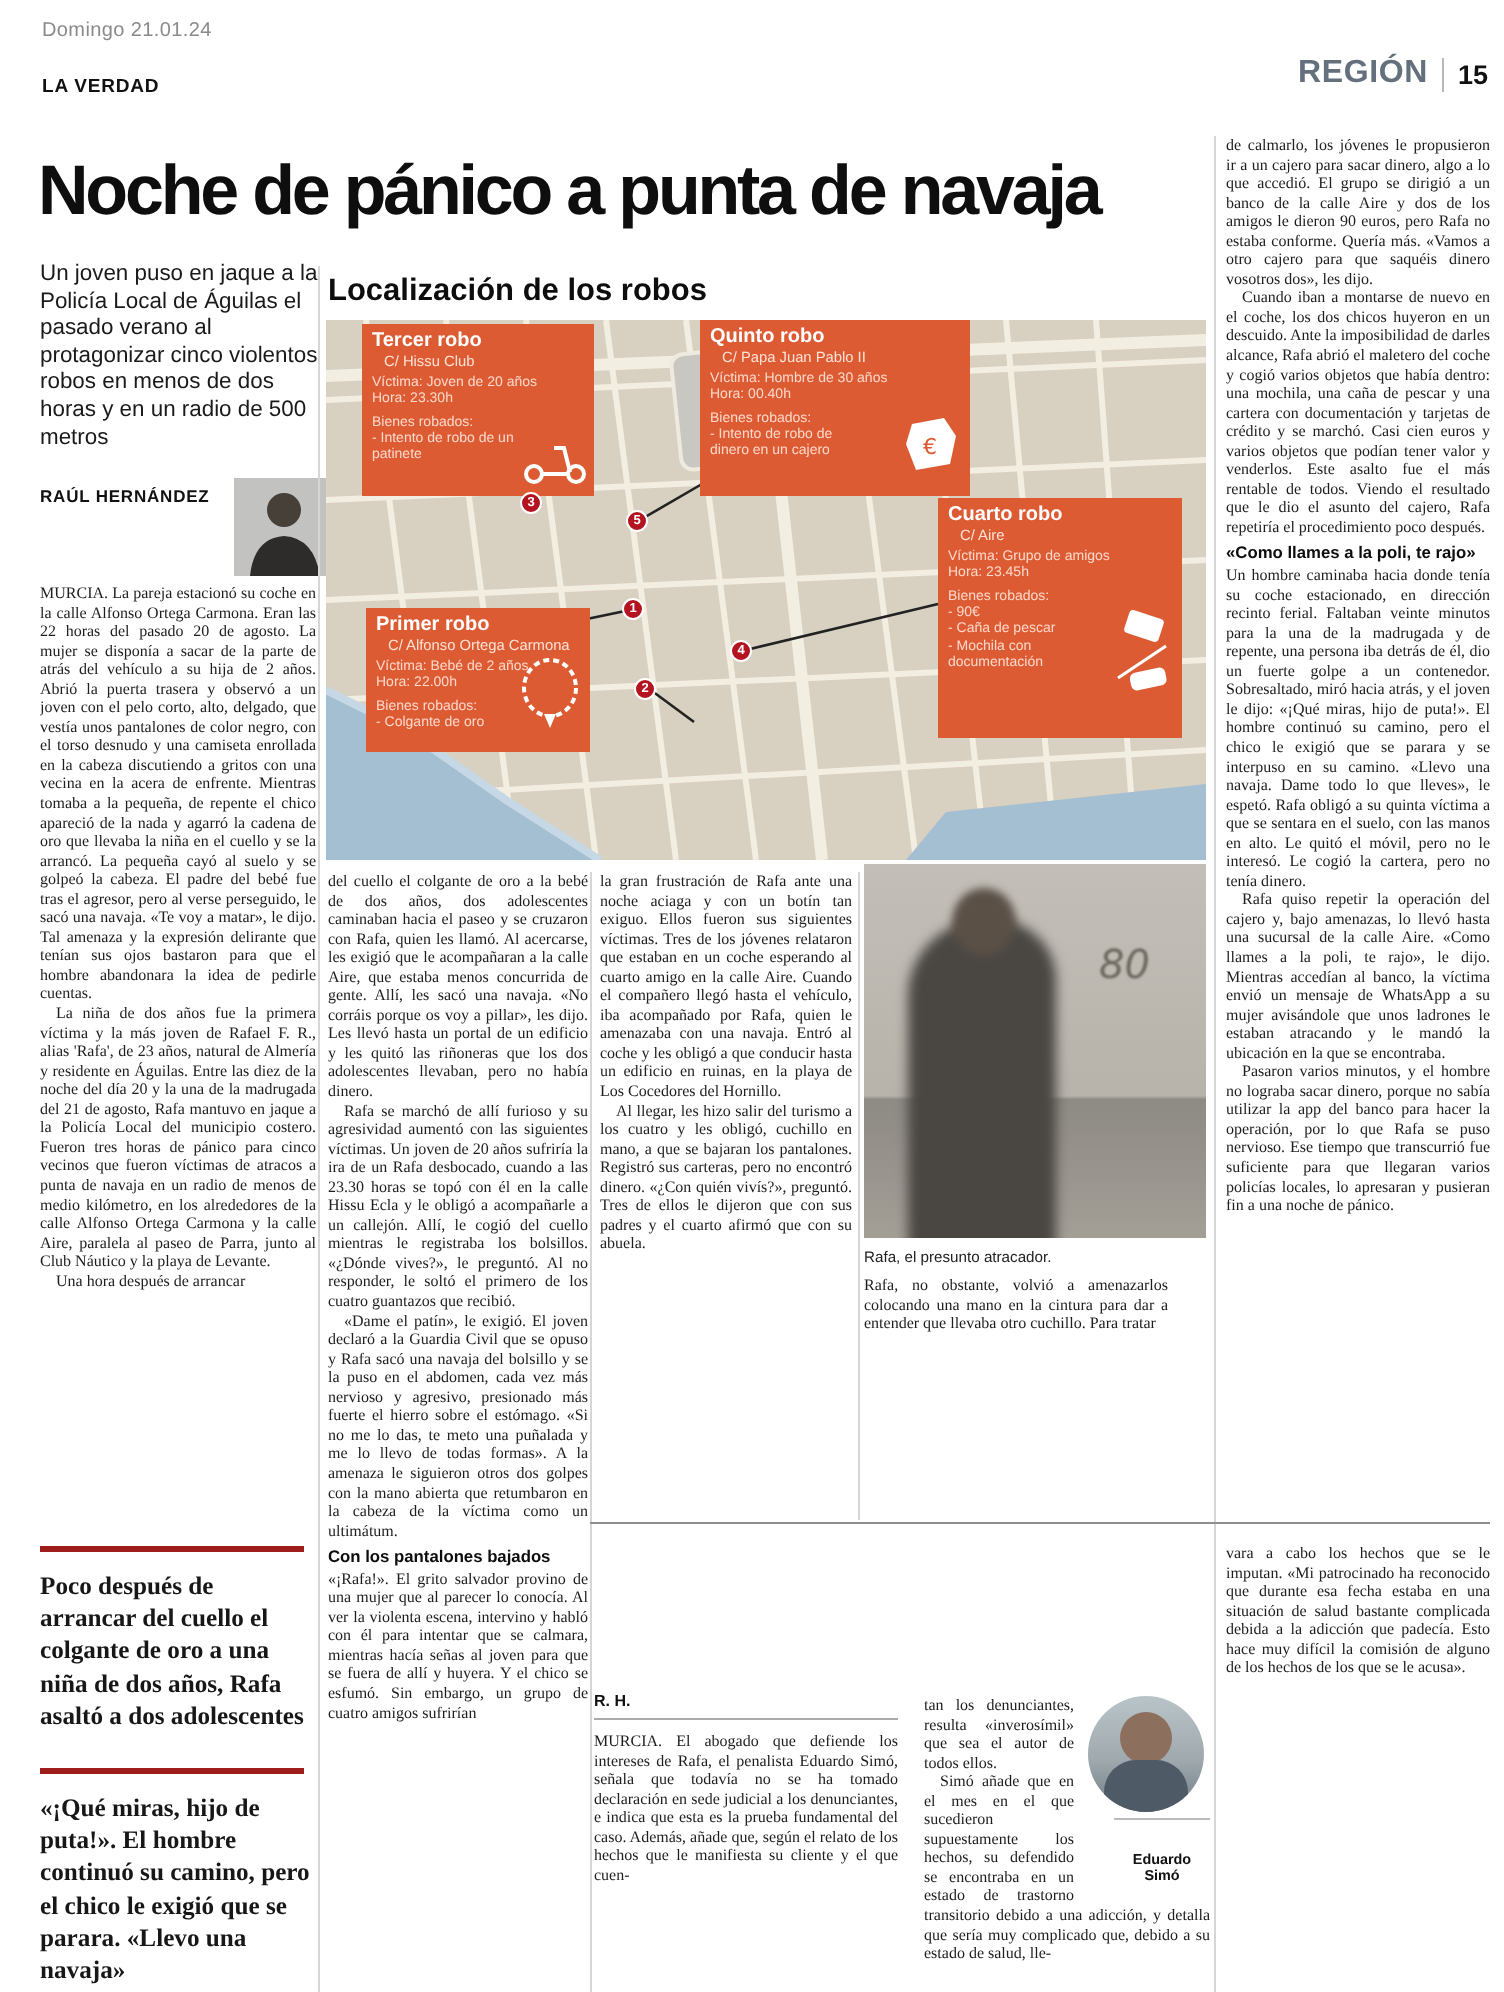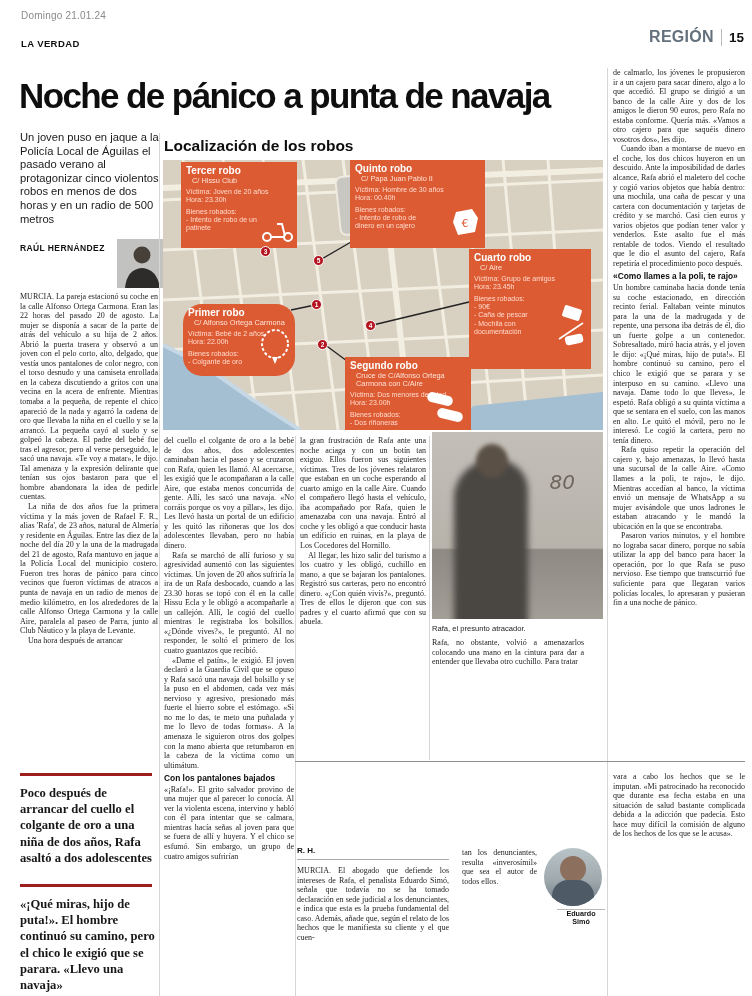--- a/index.html
+++ b/index.html
@@ -62,21 +62,21 @@
   .sb-headline{position:absolute;left:316px;top:780px;width:292px;font-family:"Liberation Sans",sans-serif;
                font-size:20.5px;line-height:24.5px;color:#2c2c2c;letter-spacing:-.3px;}
   .sb-byline{position:absolute;left:297px;top:846px;width:152px;font-family:"Liberation Sans",sans-serif;
              font-size:8px;font-weight:bold;color:#111;border-bottom:1px solid #aaa;padding-bottom:4px;}
   .simo-wrap{float:right;width:64px;margin:0 0 2px 4px;text-align:center;}
   .simo-photo{width:58px;height:58px;border-radius:50%;margin:0 auto;overflow:hidden;position:relative;
               background:linear-gradient(180deg,#b9c4c9 0%,#9fa9ae 55%,#6f7d85 100%);}
   .simo-head{position:absolute;left:16px;top:8px;width:26px;height:26px;background:#8c6f5c;border-radius:50%;}
   .simo-body{position:absolute;left:8px;top:32px;width:42px;height:30px;background:#4e5a66;border-radius:16px 16px 0 0;}
   .simo-caption{font-family:"Liberation Sans",sans-serif;font-size:7.2px;font-weight:bold;color:#111;
-                line-height:8.2px;margin-top:3px;border-top:1px solid #bbb;padding-top:0;margin-left:16px;}
+                line-height:8.2px;margin-top:3px;border-top:1px solid #bbb;padding-top:16px;margin-left:16px;}
 </style>
 </head>
 <body>
 
 <div id="page">
 
   <div class="hdr-date">Domingo 21.01.24</div>
   <div class="hdr-paper">LA VERDAD</div>
   <div class="hdr-right">
     <span class="hdr-section">REGIÓN</span>
@@ -168,45 +168,33 @@
         <div class="robo-good">- 90€</div>
         <div class="robo-good">- Caña de pescar</div>
         <div class="robo-good" style="width:72px;">- Mochila con documentación</div>
         <svg class="icon" style="right:4px;bottom:22px;" width="30" height="42" viewBox="0 0 30 42">
           <rect x="6" y="2" width="18" height="12" rx="2" fill="#fff" transform="rotate(18 15 8)"></rect>
           <path d="M2,34 L26,18" stroke="#fff" stroke-width="1.6"></path>
           <rect x="8" y="30" width="18" height="9" rx="3" fill="#fff" transform="rotate(-12 17 34)"></rect>
         </svg>
       </div>
 
-      <div class="robo" style="left:20px;top:144px;width:112px;height:72px;border-radius:19px;">
+      <div class="robo" style="left:20px;top:144px;width:112px;height:72px;">
         <div class="robo-name">Primer robo</div>
         <div class="robo-street">C/ Alfonso Ortega Carmona</div>
         <div class="robo-victim">Víctima: Bebé de 2 años</div>
         <div class="robo-time">Hora: 22.00h</div>
         <div class="robo-goods-label">Bienes robados:</div>
         <div class="robo-good">- Colgante de oro</div>
         <svg class="icon" style="right:3px;bottom:8px;" width="34" height="40" viewBox="0 0 34 40">
           <ellipse cx="17" cy="16" rx="13" ry="14" fill="none" stroke="#fff" stroke-width="2" stroke-dasharray="3 2"></ellipse>
           <path d="M14,29 L20,29 L17,36 Z" fill="#fff"></path>
         </svg>
       </div>
 
-      <div class="robo" style="left:182px;top:197px;width:126px;height:73px;">
-        <div class="robo-name">Segundo robo</div>
-        <div class="robo-street">Cruce de C/Alfonso Ortega Carmona con C/Aire</div>
-        <div class="robo-victim">Víctima: Dos menores de edad</div>
-        <div class="robo-time">Hora: 23.00h</div>
-        <div class="robo-goods-label">Bienes robados:</div>
-        <div class="robo-good" style="width:62px;">- Dos riñoneras</div>
-        <svg class="icon" style="right:4px;bottom:4px;" width="46" height="34" viewBox="0 0 46 34">
-          <rect x="6" y="2" width="26" height="10" rx="5" fill="#fff" transform="rotate(14 19 7)"></rect>
-          <rect x="16" y="18" width="26" height="10" rx="5" fill="#fff" transform="rotate(14 29 23)"></rect>
-        </svg>
-      </div>
 
       
       <div class="marker" style="left:148px;top:139px;">
           <span>1</span>
         </div>
       <div class="marker" style="left:154px;top:179px;">
           <span>2</span>
         </div>
       <div class="marker" style="left:97px;top:86px;">
           <span>3</span>
@@ -280,19 +268,20 @@
 
   <div class="bodycol" style="left:462px;top:848px;width:143px;height:148px;">
     <div class="simo-wrap">
       <div class="simo-photo">
         <div class="simo-head"></div>
         <div class="simo-body"></div>
       </div>
       <div class="simo-caption">Eduardo Simó</div>
     </div>
     <p>tan los denunciantes, resulta «inverosímil» que sea el autor de todos ellos.</p>
+    <p>Simó añade que en el mes en el que sucedieron supuestamente los hechos, su defendido se encontraba en un estado de trastorno transitorio debido a una adicción, y detalla que sería muy complicado que, debido a su estado de salud, lle-</p>
   </div>
 
   <div class="bodycol" style="left:613px;top:772px;width:132px;height:224px;">
     <p>vara a cabo los hechos que se le imputan. «Mi patrocinado ha reconocido que durante esa fecha estaba en una situación de salud bastante complicada debida a la adicción que padecía. Esto hace muy difícil la comisión de alguno de los hechos de los que se le acusa».</p>
   </div>
 
 </div>
 
 </body></html>

